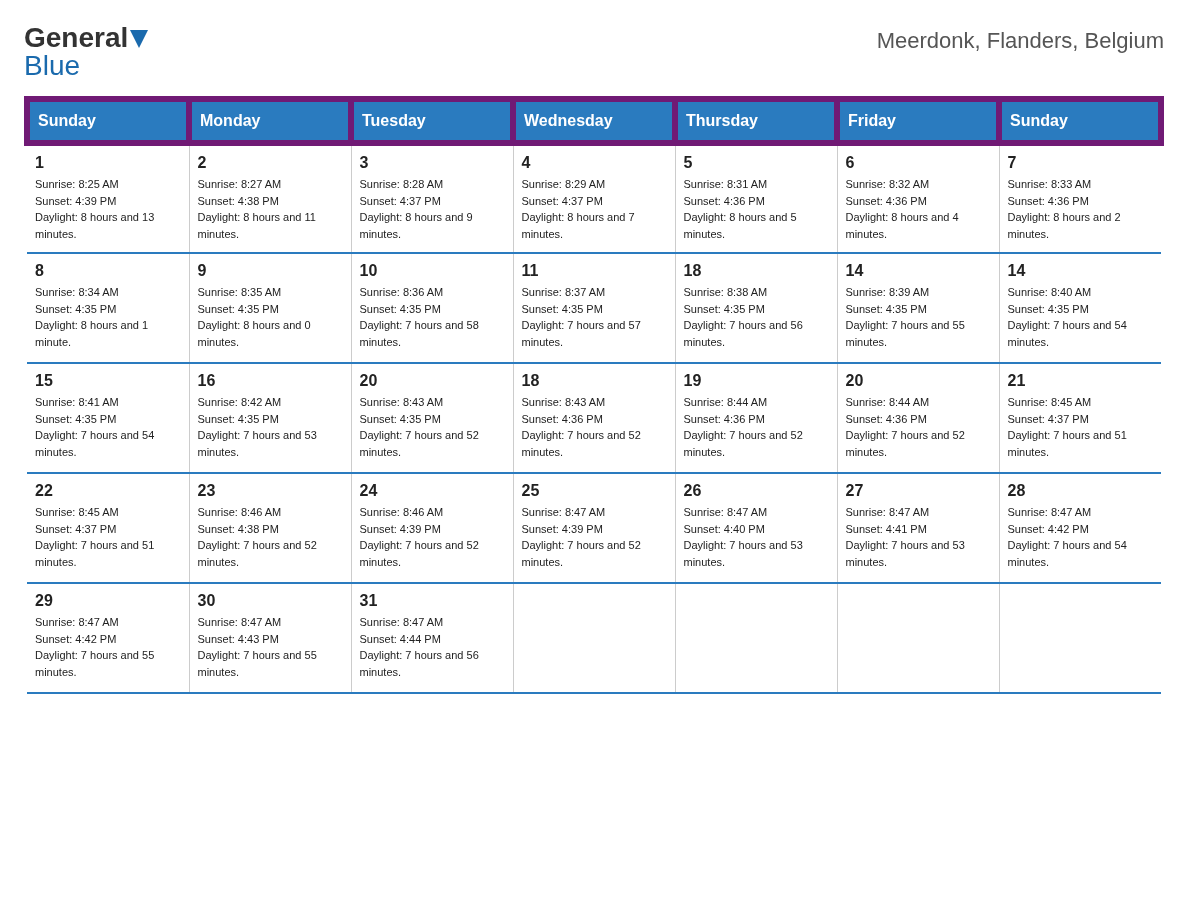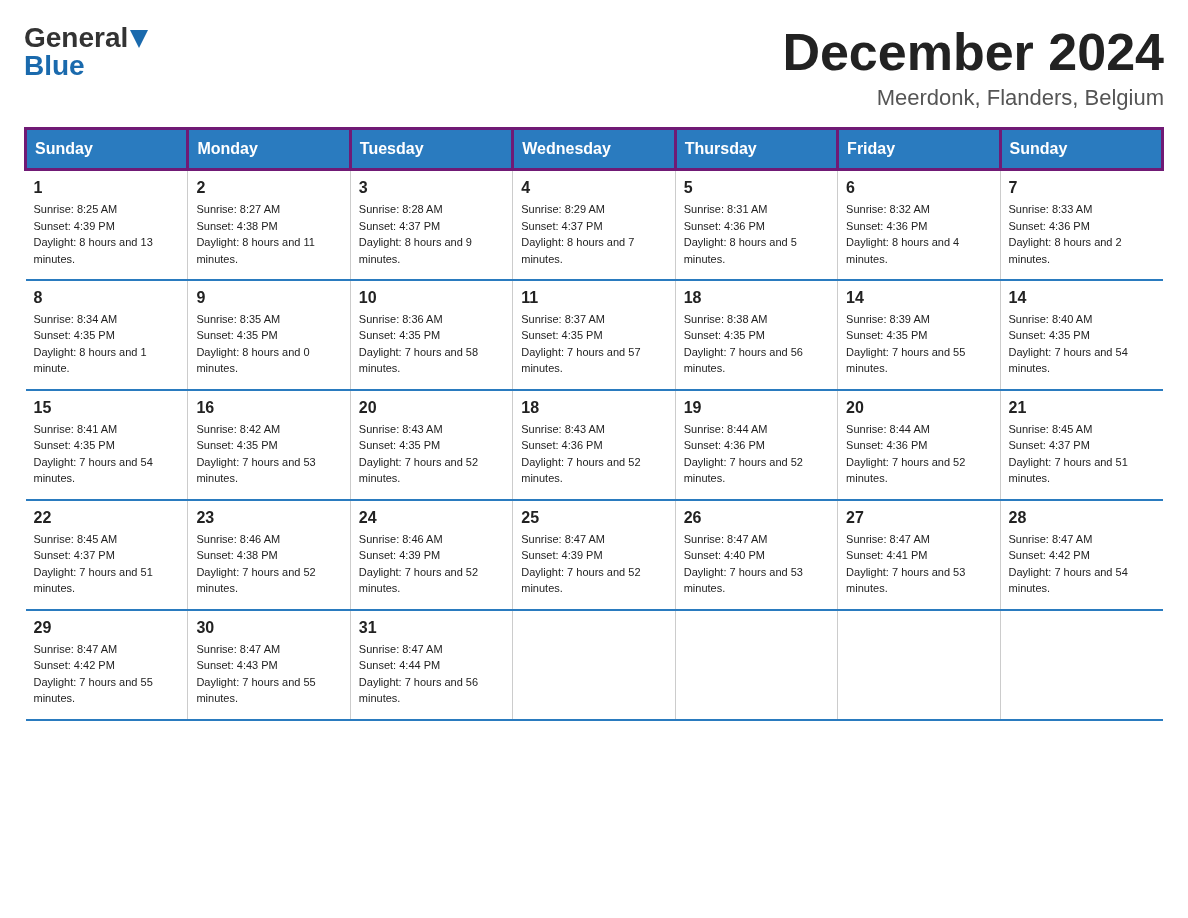--- a/index.html
+++ b/index.html
@@ -23,21 +23,21 @@
       align-items: flex-start;
     }
     .logo-general {
       font-size: 28px;
       font-weight: bold;
       color: #333;
       line-height: 1;
     }
     .logo-blue {
       font-size: 28px;
-      font-weight: bold;
+      font-weight: normal;
       color: #1a6aad;
       line-height: 1;
     }
     .logo-text-row {
       display: flex;
       align-items: center;
     }
     .title-section {
       text-align: right;
     }
@@ -59,21 +59,21 @@
     }
     thead tr {
       background-color: #2a7bbf;
     }
     thead th {
       color: #fff;
       font-size: 16px;
       font-weight: bold;
       padding: 10px 8px;
       text-align: left;
-      border: 3px solid #701a75;
+      border: 6px solid #701a75;
     }
     tbody tr {
       border-bottom: 2px solid #2a7bbf;
     }
     tbody td {
       padding: 8px;
       vertical-align: top;
       font-size: 13.5px;
       color: #222;
       border-right: 1px solid #ccc;
@@ -106,21 +106,20 @@
       <span class="logo-general">General</span>
       <svg width="18" height="18" viewBox="0 0 18 18" style="margin-left:2px;margin-top:2px;">
         <polygon points="0,0 18,0 9,18" fill="#1a6aad"></polygon>
       </svg>
     </div>
     <div>
       <span class="logo-blue">Blue</span>
     </div>
   </div>
   <div class="title-section">
-    <div class="month-title">December 2024</div>
     <div class="location-title">Meerdonk, Flanders, Belgium</div>
   </div>
 </div>
 
 <table>
   <thead>
     <tr>
       <th>Sunday</th>
       <th>Monday</th>
       <th>Tuesday</th>

